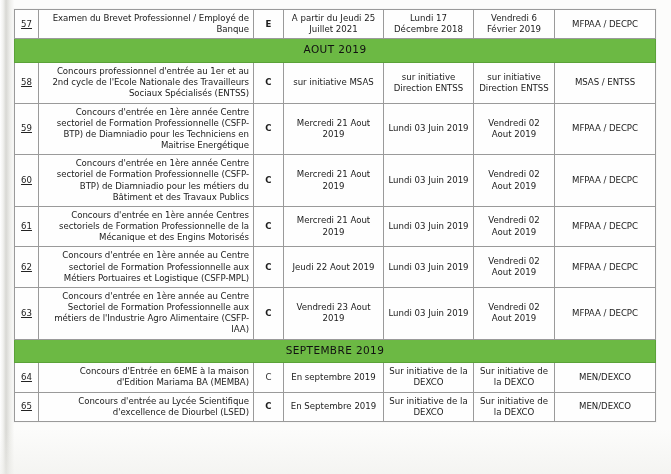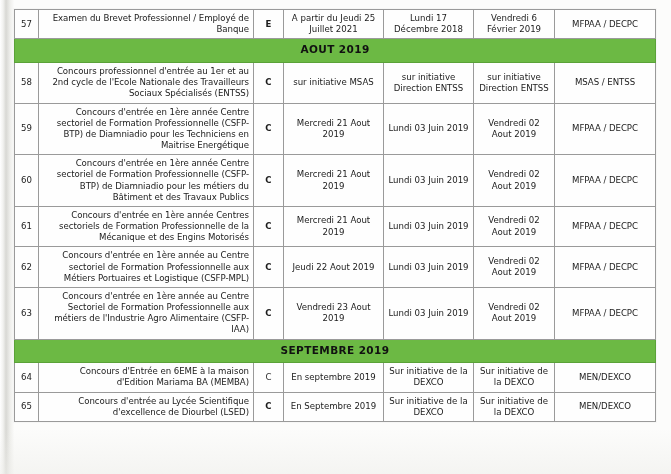--- a/index.html
+++ b/index.html
@@ -69,20 +69,21 @@
   col.c-type  { width: 30px; }
   col.c-d1    { width: 100px; }
   col.c-d2    { width: 90px; }
   col.c-d3    { width: 81px; }
   col.c-org   { width: 101px; }
 
   td.num {
     text-align: center;
     font-size: 9px;
     color: #222;
+    text-decoration: underline;
   }
   td.title {
     text-align: right;
     padding-left: 5px;
     padding-right: 3px;
     font-size: 8.7px;
     letter-spacing: -0.05px;
   }
   td.type {
     text-align: center;
@@ -95,21 +96,21 @@
   }
   td.date, td.org {
     text-align: center;
     font-size: 8.6px;
   }
   td.org { letter-spacing: -0.05px; }
 
   tr.month-band td {
     background: #6cb944;
     text-align: center;
-    font-weight: bold;
+    font-weight: normal;
     font-size: 10.5px;
     letter-spacing: 0.4px;
     color: #111;
     padding: 4px 0 5px 0;
     border-color: #5aa238;
   }
 </style>
 </head>
 <body>
 

